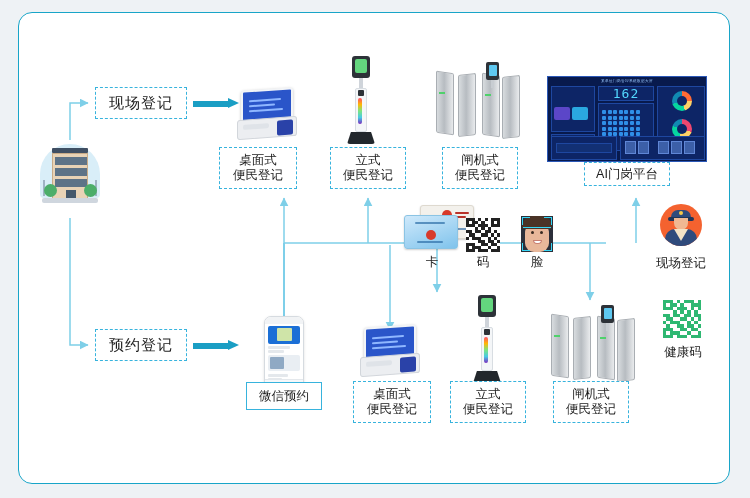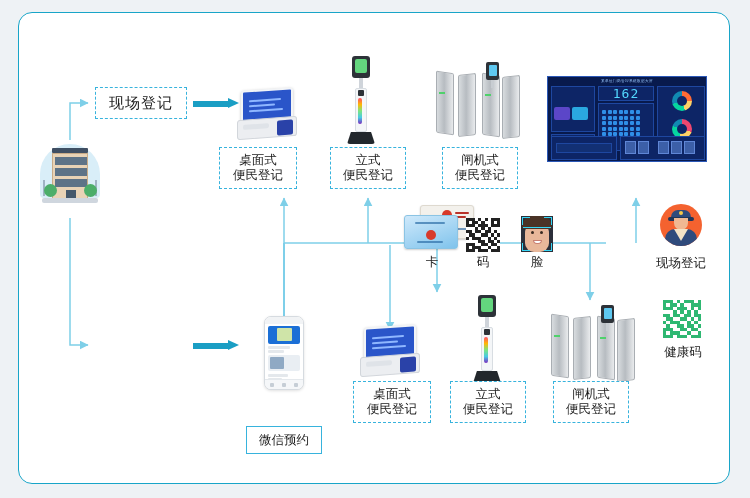--- a/index.html
+++ b/index.html
@@ -26,21 +26,21 @@
     position:absolute;
     display:flex;align-items:center;justify-content:center;
     text-align:center;
     color:#1b1b1b;
     box-sizing:border-box;
     background:#fff;
     line-height:1.18;
     white-space:pre-line;
   }
   .dashed{border:1.3px dashed #37b3dd;}
-  .solid{border:1.3px solid #37b3dd;margin-top:44px;}
+  .solid{border:1.3px solid #37b3dd;}
 
   .flowlbl{font-size:15px;letter-spacing:1px;padding:3px 6px;font-family:Liberation Sans, sans-serif;}
   .devlbl{font-size:12.5px;padding:2px 4px;}
   .platlbl{font-size:12.5px;padding:2px 5px;}
 
   
   .cap{
     position:absolute;text-align:center;color:#222;
     font-size:12.5px;line-height:1.2;
   }
@@ -219,20 +219,21 @@
       <div class="tree r"></div>
     <div class="base"></div>
   </div>
 
   <div class="lbl dashed flowlbl" style="left:95px;top:87px;width:92px;height:32px;">现场登记</div>
   <div class="barrow" style="left:193px;top:98px;width:46px;">
     <div class="shaft" style="width:35px;"></div>
       <div class="head" style="left:35px;"></div>
   </div>
 
+  <div class="lbl dashed flowlbl" style="left:95px;top:329px;width:92px;height:32px;">预约登记</div>
   <div class="barrow" style="left:193px;top:340px;width:46px;">
     <div class="shaft" style="width:35px;"></div>
       <div class="head" style="left:35px;"></div>
   </div>
 
   <div class="desk" style="left:237px;top:88px;">
     <div class="scr">
         <i style="top:8px;width:32px;"></i>
         <i style="top:13px;width:26px;"></i>
         <i style="top:18px;width:34px;"></i>
@@ -326,20 +327,21 @@
 
     <div class="pnl" style="left:3px;top:59px;width:66px;height:24px;"></div>
     <div class="bar" style="left:8px;top:66px;width:56px;"></div>
     <div class="pnl" style="left:72px;top:59px;width:85px;height:24px;"></div>
     <div class="thumb" style="left:77px;top:64px;"></div>
     <div class="thumb" style="left:90px;top:64px;"></div>
     <div class="thumb" style="left:110px;top:64px;"></div>
     <div class="thumb" style="left:123px;top:64px;"></div>
     <div class="thumb" style="left:136px;top:64px;"></div>
   </div>
+  <div class="lbl dashed platlbl" style="left:584px;top:162px;width:86px;height:24px;">AI门岗平台</div>
 
   <div class="cards" style="left:404px;top:205px;">
     <div class="c back">
       <div class="emb b"></div>
       <div class="ln" style="left:34px;top:6px;width:14px;"></div>
       <div class="ln" style="left:34px;top:10px;width:11px;"></div>
       <div class="lnw" style="left:6px;top:22px;width:40px;"></div>
     </div>
     <div class="c front">
       <div class="emb f"></div>

